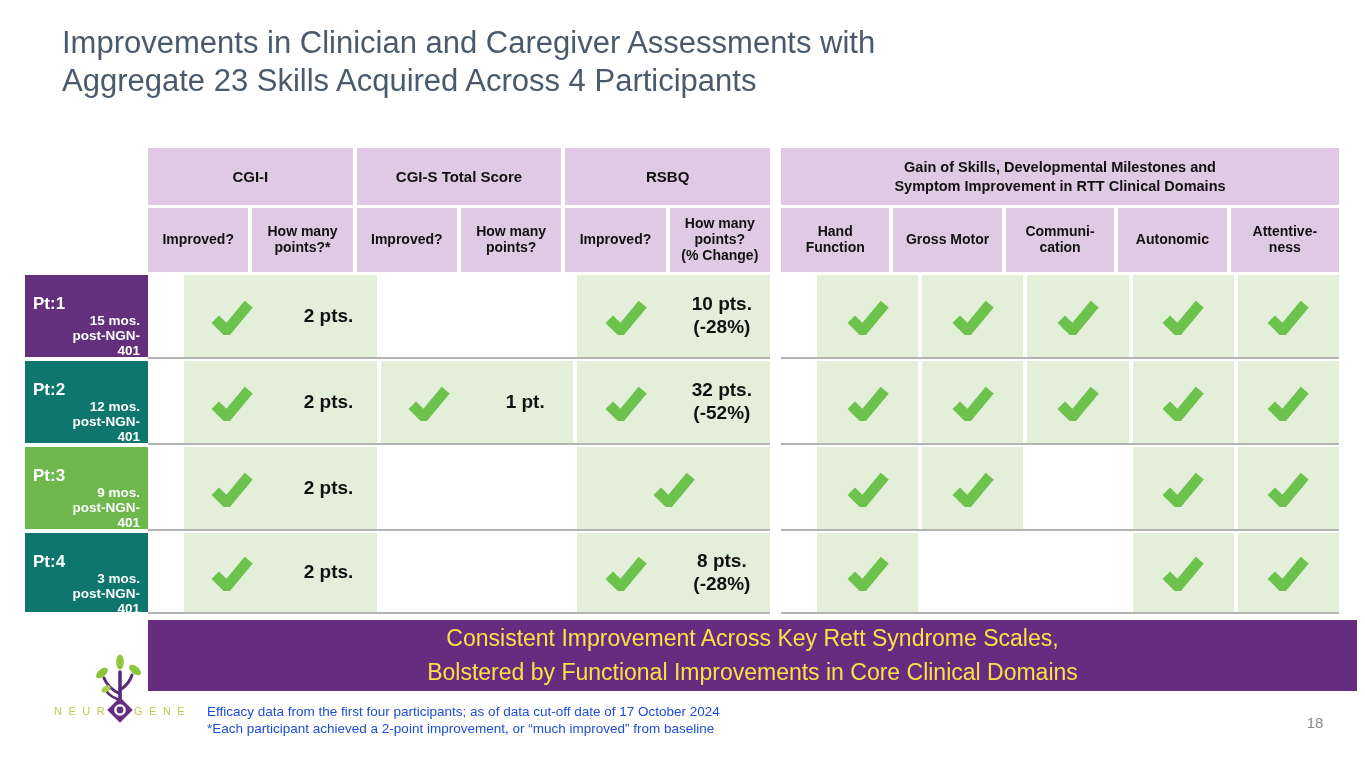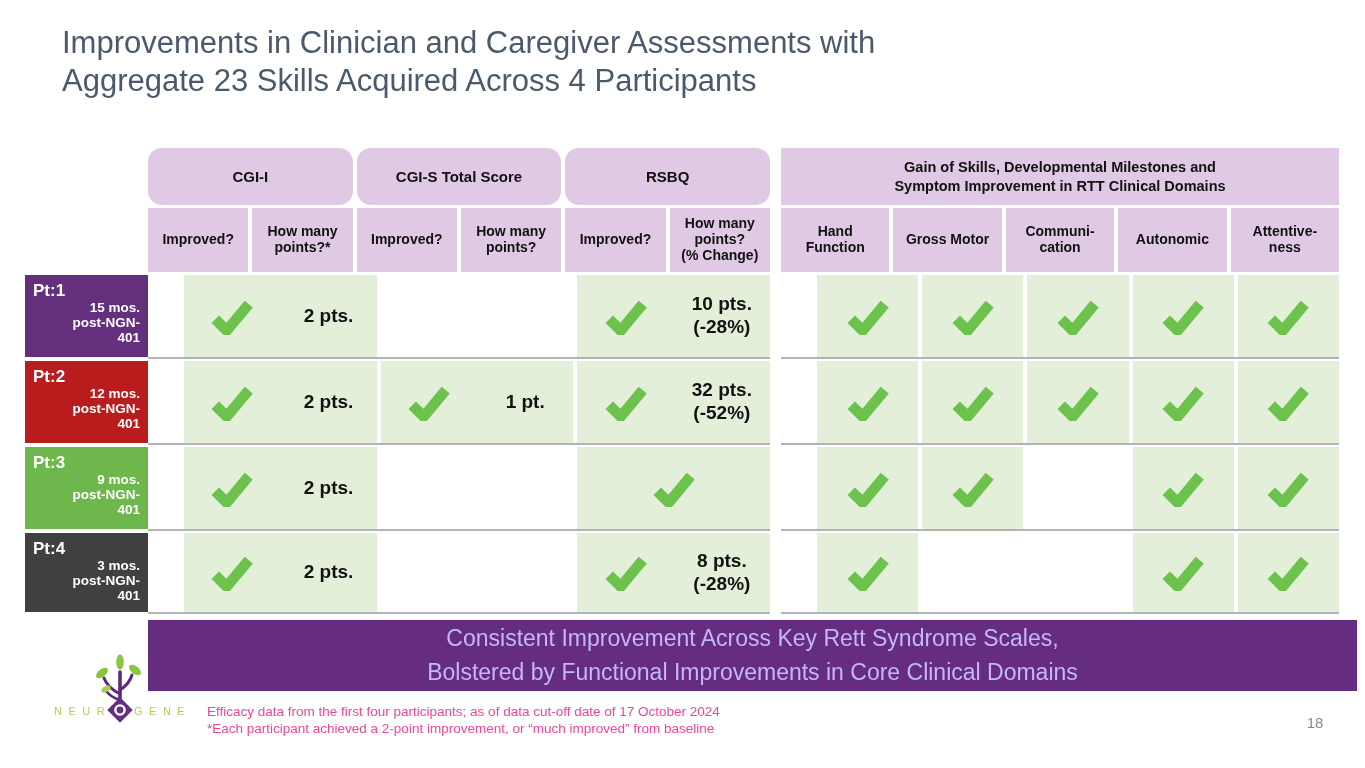--- a/index.html
+++ b/index.html
@@ -10,53 +10,53 @@
   .title{position:absolute;left:62px;top:24px;width:1140px;
     font-size:31px;line-height:1.22;color:#4a5a6c;white-space:pre-line;font-weight:400;}
 
   
   .lav{background:#dfc9e4;color:#111;font-weight:bold;display:flex;align-items:center;justify-content:center;text-align:center;white-space:pre-line;}
 
   
   .lhead{position:absolute;left:148px;top:148px;width:622px;}
   .rhead{position:absolute;left:781px;top:148px;width:558px;}
   .grow{display:flex;gap:4px;height:57px;margin-bottom:3px;}
-  .grow .lav{flex:1;font-size:15px;border-radius:14px;}
+  .grow .lav{flex:1;font-size:15px;}
   .srow{display:flex;gap:4px;height:64px;}
   .srow .lav{flex:1;font-size:14px;line-height:1.12;}
   .ghead-single{height:57px;margin-bottom:3px;font-size:14.5px;line-height:1.25;text-align:center;}
 
   
   .labels{position:absolute;left:25px;top:275px;width:123px;}
-  .plabel{height:82px;margin-bottom:4px;color:#fff;padding:6px 8px;box-sizing:border-box;line-height:1.12;}
+  .plabel{height:82px;margin-bottom:4px;color:#fff;padding:19px 8px;box-sizing:border-box;line-height:1.12;}
   .plabel:last-child{height:79px;}
   .plabel .pid{font-size:17px;font-weight:bold;}
   .plabel .psub{font-size:13.5px;font-weight:bold;white-space:pre-line;text-align:right;}
-  .pt1{background:#64307e;} .pt2{background:#b91c1c;} .pt3{background:#6db74d;} .pt4{background:#404040;}
+  .pt1{background:#64307e;} .pt2{background:#0f766e;} .pt3{background:#6db74d;} .pt4{background:#0f766e;}
 
   
   .lbody{position:absolute;left:148px;top:275px;width:622px;}
   .rbody{position:absolute;left:781px;top:275px;width:558px;}
   .brow{display:flex;gap:4px;height:82px;border-bottom:2px solid #b3b3b3;margin-bottom:2px;padding-left:36px;}
   .brow:last-child{height:79px;}
   .lgroup{flex:1;display:flex;background:#e3efd9;}
   .lgroup .half{flex:1;display:flex;align-items:center;justify-content:center;}
   .points{font-size:19px;font-weight:bold;color:#111;text-align:center;white-space:pre-line;line-height:1.2;}
   .dcell{flex:1;display:flex;align-items:center;justify-content:center;background:#e3efd9;}
   .lgroup.empty,.dcell.empty{background:#ffffff;}
   .check{width:46px;height:37px;}
   .check polyline{fill:none;stroke:#6dc24e;stroke-width:24;}
 
   
   .banner{position:absolute;left:148px;top:620px;width:1209px;height:71px;background:#662c80;
-    display:flex;align-items:center;justify-content:center;text-align:center;color:#c4b5fd;
+    display:flex;align-items:center;justify-content:center;text-align:center;color:#fde047;
     font-size:23px;line-height:1.45;white-space:pre-line;}
 
   
-  .footnotes{position:absolute;left:207px;top:703px;font-size:13.5px;color:#ec4899;line-height:17px;}
+  .footnotes{position:absolute;left:207px;top:703px;font-size:13.5px;color:#1d4ed8;line-height:17px;}
 
   
   .pagenum{position:absolute;left:1295px;top:714px;width:40px;text-align:center;color:#8a8a8a;font-size:15px;}
 
   
   .logo{position:absolute;left:50px;top:648px;width:140px;height:102px;}
 </style>
 </head>
 <body>
 

